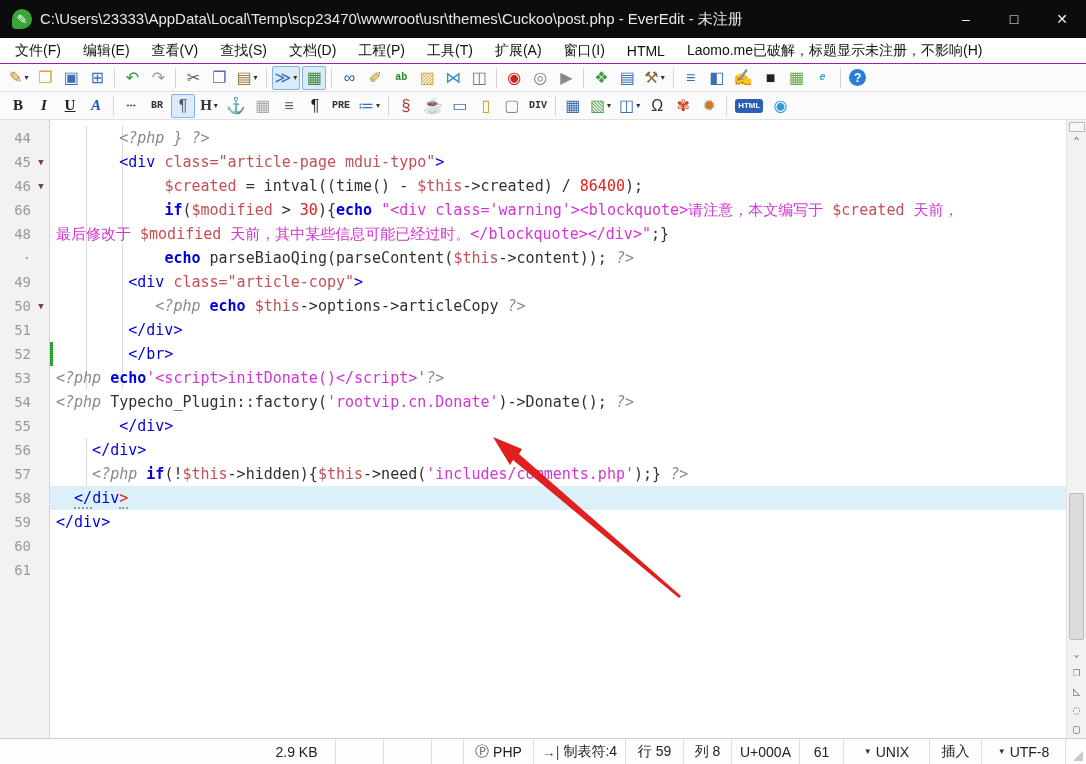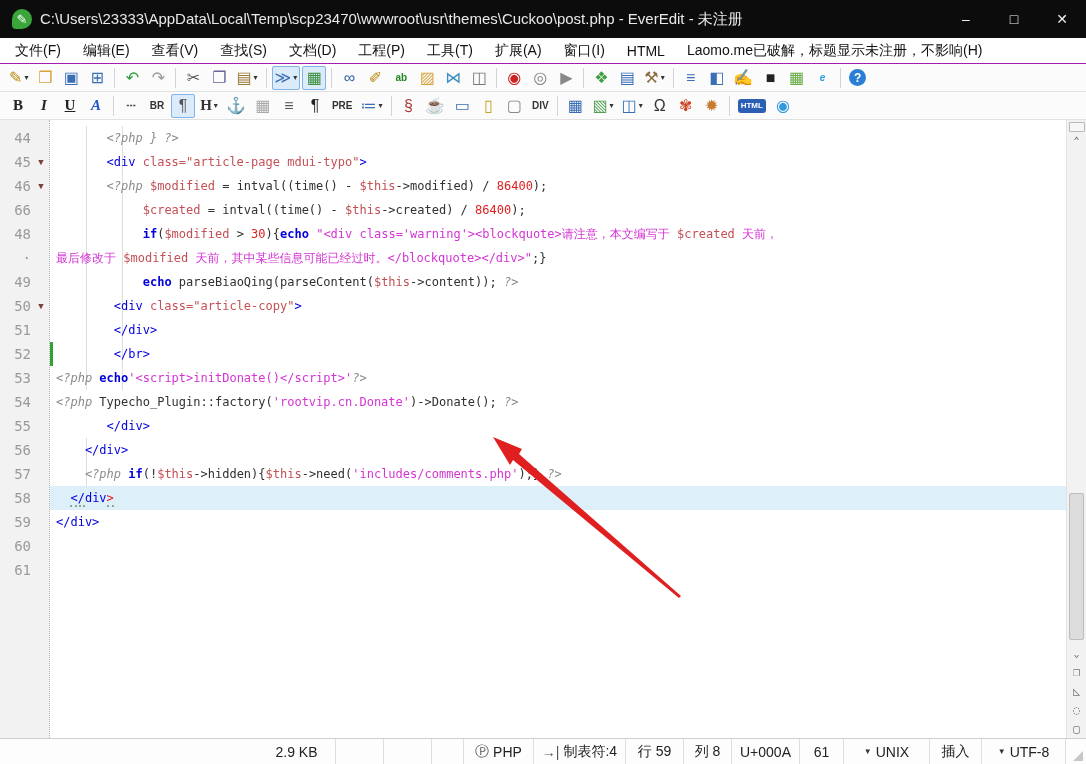--- a/index.html
+++ b/index.html
@@ -21,40 +21,40 @@
              display:flex; align-items:center; padding-left:4px; font-size:14px; color:#111; }
   .menu-item { padding:0 11px; height:100%; display:flex; align-items:center; white-space:nowrap; }
 
   
   .toolbar { height:28px; background:#fbfbfb; border-bottom:1px solid #e0e0e0;
              display:flex; align-items:center; padding-left:5px; }
   .tbtn { min-width:24px; height:24px; padding:0 2px; margin:0 1px; display:flex; align-items:center;
           justify-content:center; border:1px solid transparent; border-radius:2px; }
   .tbtn.active { background:#dcebfa; border-color:#7eb4ea; }
   .tglyph { font-size:16px; line-height:1; }
-  .tglyph.txt { font-size:10px; font-weight:bold; letter-spacing:0; }
+  .tglyph.txt { font-size:10px; font-weight:bold; letter-spacing:0;font-family:Liberation Mono, monospace; }
   .tglyph.serif { font-family:"Liberation Serif", serif; font-size:15px; font-weight:bold; }
   .tglyph.round { background:#2a7fd4; color:#fff; width:17px; height:17px; border-radius:50%;
                   display:flex; align-items:center; justify-content:center; font-size:12px; font-weight:bold; }
   .tglyph.badge { background:#2a5fb4; color:#fff; font-size:8px; font-weight:bold;
                   padding:3px 3px; border-radius:3px; }
   .tcaret { font-size:8px; color:#333; margin-left:2px; }
   .tsep { width:1px; height:20px; background:#d4d4d4; margin:0 4px; }
 
   
   .editor { position:relative; height:618px; display:flex; background:#fff;
             font-family:"DejaVu Sans Mono","Liberation Mono",monospace; }
   .gutter { width:50px; background:#f2f2f2; border-right:1px dotted #b8b8b8;
             padding-top:6px; color:#9a9a9a; flex:none; }
   .grow { height:24px; display:flex; align-items:center; }
   .gnum { flex:1; text-align:right; font-size:14px; padding-right:2px;padding-left:12px; }
   .gfold { width:16px; font-size:9px; color:#7a4040; text-align:center; }
   .codepane { flex:1; position:relative; padding-top:6px; overflow:hidden; }
   .crow { position:relative; height:24px; line-height:24px; padding-left:6px;
-          white-space:pre; font-size:12px; z-index:1; }
+          white-space:pre; font-size:15px; z-index:1; }
   .crow.cur { background:#ddf0fa; }
   .php  { color:#8a8a8a; font-style:italic; }
   .kw   { color:#0000dd; font-weight:bold; }
   .tag  { color:#0000dd; }
   .var  { color:#c35055; }
   .str  { color:#d434d4; }
   .num  { color:#e02020; }
   .pln  { color:#303030; }
   .tagu { color:#0000dd; border-bottom:2px dotted #88aa88; }
   .bru  { color:#e02020; border-bottom:2px dotted #88aa88; }
@@ -390,26 +390,26 @@
         <span class="gnum">61</span>
         <span class="gfold"></span>
       </div>
     </div>
   <div class="codepane" id="codepane">
     <div class="iguide" style="left:36px; top:6px;  height:264px;"></div>
     <div class="iguide" style="left:72px; top:6px;  height:264px;"></div>
     <div class="iguide" style="left:36px; top:318px; height:72px;"></div>
   <div class="crow"><span class="php">       &lt;?php } ?&gt;</span></div>
       <div class="crow"><span class="pln">       </span><span class="tag">&lt;div </span><span class="var">class="article-page mdui-typo"</span><span class="tag">&gt;</span></div>
-      <div class="crow"><span class="php">       &lt;?php </span><span class="var">$modified</span><span class="pln"> = intval((time() - </span><span class="var">$this</span><span class="pln">-&gt;modified) / </span><span class="num">86400</span><span class="pln">);</span></div>
       <div class="crow"><span class="pln">            </span><span class="var">$created</span><span class="pln"> = intval((time() - </span><span class="var">$this</span><span class="pln">-&gt;created) / </span><span class="num">86400</span><span class="pln">);</span></div>
       <div class="crow"><span class="pln">            </span><span class="kw">if</span><span class="pln">(</span><span class="var">$modified</span><span class="pln"> &gt; </span><span class="num">30</span><span class="pln">){</span><span class="kw">echo</span><span class="pln"> </span><span class="str">"&lt;div class='warning'&gt;&lt;blockquote&gt;请注意，本文编写于 </span><span class="var">$created</span><span class="str"> 天前，</span></div>
       <div class="crow"><span class="str">最后修改于 </span><span class="var">$modified</span><span class="str"> 天前，其中某些信息可能已经过时。&lt;/blockquote&gt;&lt;/div&gt;"</span><span class="pln">;}</span></div>
       <div class="crow"><span class="pln">            </span><span class="kw">echo</span><span class="pln"> parseBiaoQing(parseContent(</span><span class="var">$this</span><span class="pln">-&gt;content)); </span><span class="php">?&gt;</span></div>
       <div class="crow"><span class="pln">        </span><span class="tag">&lt;div </span><span class="var">class="article-copy"</span><span class="tag">&gt;</span></div>
+      <div class="crow"><span class="php">           &lt;?php </span><span class="kw">echo</span><span class="pln"> </span><span class="var">$this</span><span class="pln">-&gt;options-&gt;articleCopy </span><span class="php">?&gt;</span></div>
       <div class="crow"><span class="tag">        &lt;/div&gt;</span></div>
       <div class="crow"><span class="tag">        &lt;/br&gt;</span><span class="changebar"></span></div>
       <div class="crow"><span class="php">&lt;?php </span><span class="kw">echo</span><span class="str">'&lt;script&gt;initDonate()&lt;/script&gt;'</span><span class="php">?&gt;</span></div>
       <div class="crow"><span class="php">&lt;?php </span><span class="pln">Typecho_Plugin::factory(</span><span class="str">'rootvip.cn.Donate'</span><span class="pln">)-&gt;Donate(); </span><span class="php">?&gt;</span></div>
       <div class="crow"><span class="tag">       &lt;/div&gt;</span></div>
       <div class="crow"><span class="tag">    &lt;/div&gt;</span></div>
       <div class="crow"><span class="php">    &lt;?php </span><span class="kw">if</span><span class="pln">(!</span><span class="var">$this</span><span class="pln">-&gt;hidden){</span><span class="var">$this</span><span class="pln">-&gt;need(</span><span class="str">'includes/comments.php'</span><span class="pln">);} </span><span class="php">?&gt;</span></div>
       <div class="crow cur"><span class="pln">  </span><span class="tagu">&lt;/</span><span class="tag">div</span><span class="bru">&gt;</span></div>
       <div class="crow"><span class="tag">&lt;/div&gt;</span></div>
     </div>

